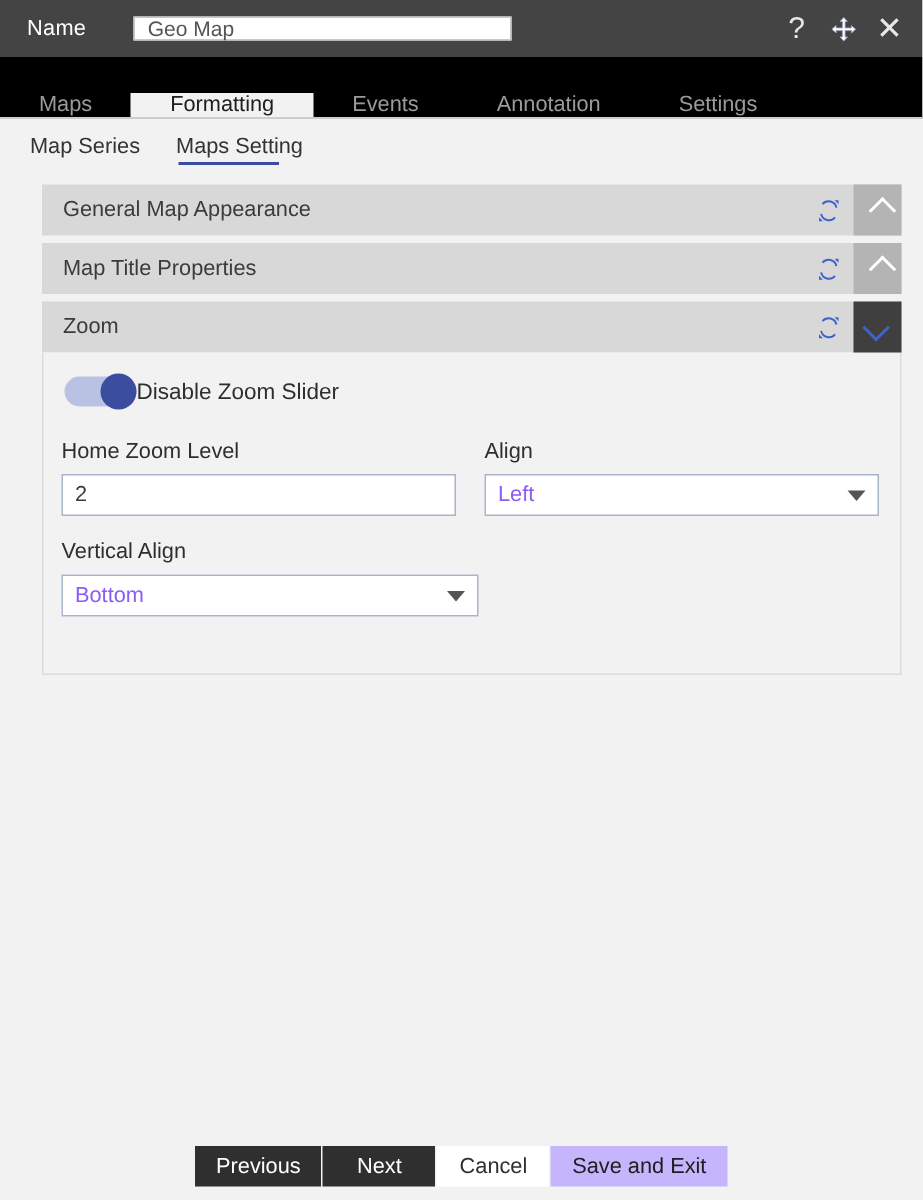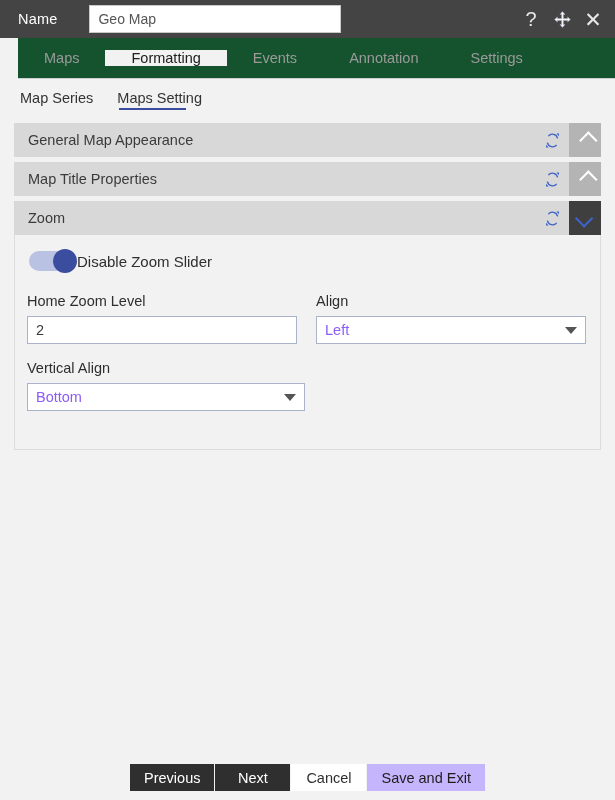--- a/index.html
+++ b/index.html
@@ -25,21 +25,21 @@
     box-sizing: border-box;
   }
   .titlebar-label {
     color: #ffffff;
     font-size: 14.5px;
     letter-spacing: .2px;
   }
   .name-input {
     margin-left: 32px;
     width: 252px;
-    height: 28px;
+    height: 16px;
     background: #ffffff;
     border: 1px solid #c8c8c8;
     box-sizing: border-box;
     display: flex;
     align-items: center;
     padding: 0 8px;
     font-size: 14px;
     color: #555555;
   }
   .titlebar-icons {
@@ -58,25 +58,24 @@
     justify-content: center;
     width: 20px;
     height: 22px;
   }
   .tb-icon.help { font-size: 20px; }
   .tb-icon.close { font-size: 21px; font-weight: 300; }
 
   
   .tabbar {
     height: 40px;
-    background: #14532d;
-    display: flex;
-    align-items: center;
+    background: #000000;
+    display: flex;
+    align-items: flex-end;
     border-bottom: 1px solid #cfcfcf;
-    margin-left: 18px;
   }
   .tab {
     display: flex;
     align-items: center;
     justify-content: center;
     font-size: 14.5px;
     color: #9a9a9a;
     cursor: pointer;
     padding: 0 26px;
     box-sizing: border-box;
@@ -109,21 +108,21 @@
     position: absolute;
     left: 14px;
     right: 28px;
     bottom: 7px;
     height: 2px;
     background: #3a4d9e;
   }
 
   
   .content {
-    padding: 6px 14px 0 14px;
+    padding: 6px 14px 0 28px;
   }
   .acc {
     margin-bottom: 5px;
   }
   .acc-header {
     height: 34px;
     background: #d8d8d8;
     display: flex;
     align-items: center;
     padding-left: 14px;

